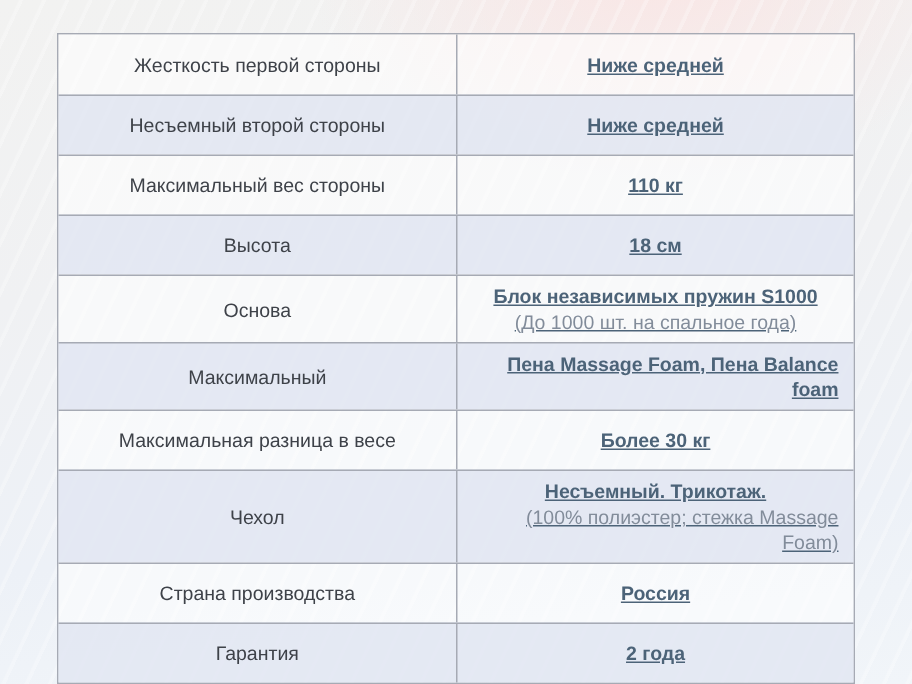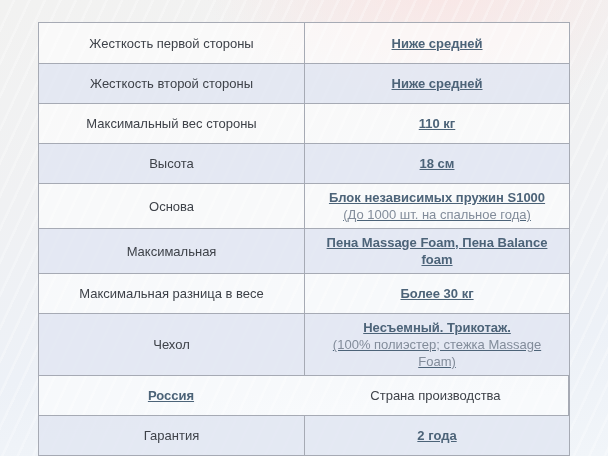--- a/index.html
+++ b/index.html
@@ -37,21 +37,21 @@
     display:flex;
     min-height:40px;
     background:var(--row-bg);
     border-top:1px solid var(--border);
   }
   .spec-row:first-child{border-top:none;}
   .spec-row:nth-child(even){background:var(--row-alt-bg);}
   .cell{
     display:flex; flex-direction:column;
     align-items:center; justify-content:center;
-    text-align:center;
+    text-align:right;
     padding:5px 10px;
     font-size:13px;
     line-height:17px;
   }
   .cell.label{
     width:50.2%;
     border-right:1px solid var(--border);
     color:var(--label-text);
   }
   .cell.value{
@@ -73,21 +73,21 @@
 <div class="streaks"></div>
 
 <div class="spec-table">
   <div class="spec-row">
     <div class="cell label">Жесткость первой стороны</div>
     <div class="cell value">
         <span>Ниже средней</span>
       </div>
   </div>
   <div class="spec-row">
-    <div class="cell label">Жесткость второй стороны</div>
+    <div class="cell label">Несъемный второй стороны</div>
     <div class="cell value">
         <span>Ниже средней</span>
       </div>
   </div>
   <div class="spec-row">
     <div class="cell label">Максимальный вес стороны</div>
     <div class="cell value">
         <span>110 кг</span>
       </div>
   </div>
@@ -98,43 +98,43 @@
       </div>
   </div>
   <div class="spec-row">
     <div class="cell label">Основа</div>
     <div class="cell value">
         <span>Блок независимых пружин S1000</span>
         <span class="value-note">(До 1000 шт. на спальное года)</span>
       </div>
   </div>
   <div class="spec-row">
-    <div class="cell label">Максимальная</div>
+    <div class="cell label">Максимальный</div>
     <div class="cell value">
         <span>Пена Massage Foam, Пена Balance foam</span>
       </div>
   </div>
   <div class="spec-row">
     <div class="cell label">Максимальная разница в весе</div>
     <div class="cell value">
         <span>Более 30 кг</span>
       </div>
   </div>
   <div class="spec-row">
     <div class="cell label">Чехол</div>
     <div class="cell value">
         <span>Несъемный. Трикотаж.</span>
         <span class="value-note">(100% полиэстер; стежка Massage Foam)</span>
       </div>
   </div>
   <div class="spec-row">
+    <div class="cell label">Страна производства</div>
     <div class="cell value">
         <span>Россия</span>
       </div>
-    <div class="cell label">Страна производства</div>
   </div>
   <div class="spec-row">
     <div class="cell label">Гарантия</div>
     <div class="cell value">
         <span>2 года</span>
       </div>
   </div>
 </div>
 
 </body></html>

